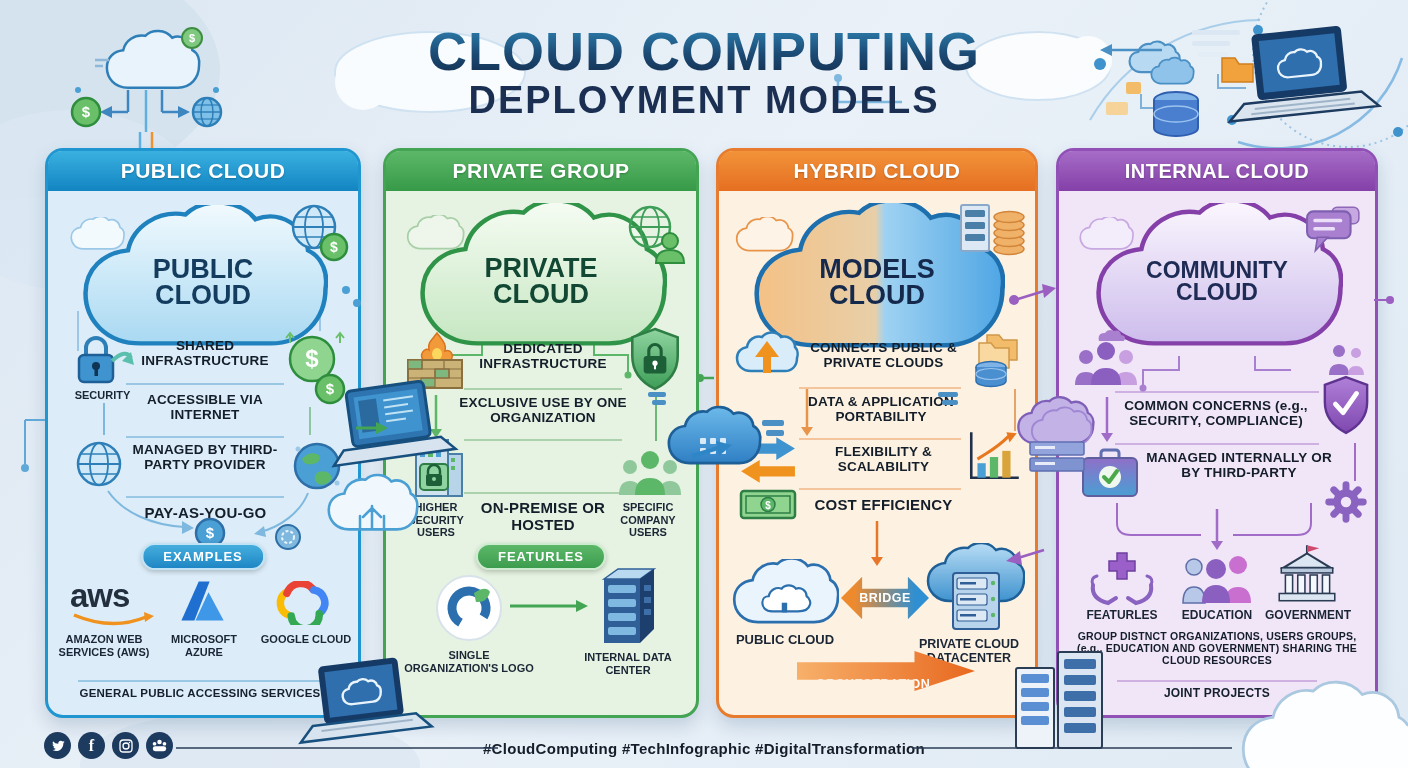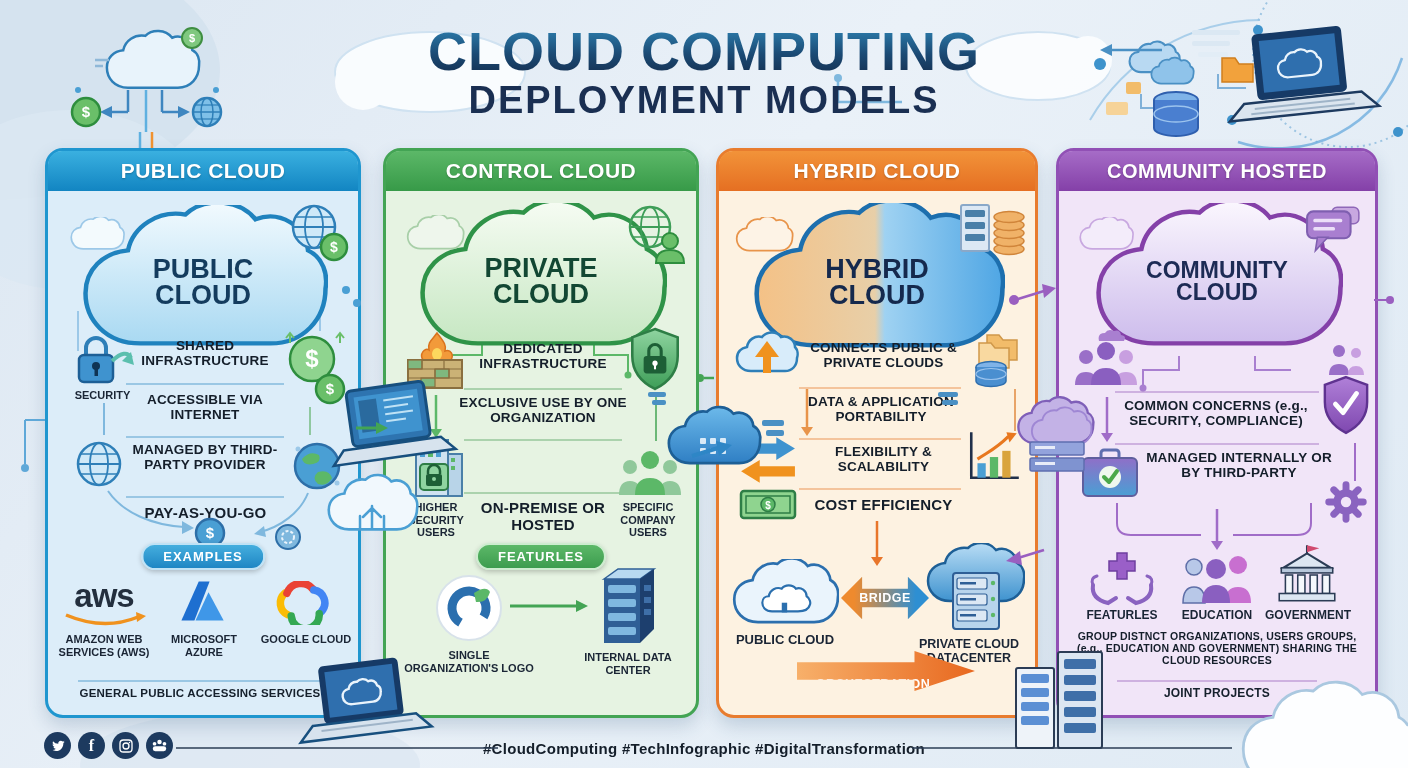--- a/index.html
+++ b/index.html
@@ -194,21 +194,21 @@
     </svg>
     <svg class="abs" style="left:146px;top:326px" width="32" height="32" viewBox="0 0 32 32">
       <circle cx="16" cy="16" r="14" fill="#4a9fd4" stroke="#2e6fa8" stroke-width="2.5"></circle>
       <text x="16" y="21" text-anchor="middle" font-size="15" font-weight="bold" fill="#fff">$</text>
     </svg>
     <svg class="abs" style="right:56px;top:332px" width="28" height="28" viewBox="0 0 28 28">
       <circle cx="14" cy="14" r="12" fill="#7fb8de" stroke="#2e6fa8" stroke-width="2"></circle>
       <circle cx="14" cy="14" r="6" fill="none" stroke="#eaf4fc" stroke-width="2" stroke-dasharray="3 2"></circle>
     </svg>
     <div class="badge b-pub" style="top:352px">EXAMPLES</div>
-    <div class="abs" style="left:14px;top:390px;width:84px;text-align:center">
+    <div class="abs" style="left:22px;top:390px;width:84px;text-align:left">
       <div class="aws-txt">aws</div>
       <svg width="84" height="18" viewBox="0 0 84 18">
         <path d="M4 4 Q42 20 76 6" stroke="#f0921e" stroke-width="3.5" fill="none"></path>
         <polygon points="74,1 84,5 75,11" fill="#f0921e"></polygon>
       </svg>
     </div>
     <svg class="abs" style="left:128px;top:384px" width="52" height="52" viewBox="0 0 48 44">
       <path d="M21 4 h10 L17 40 H5 Z" fill="#1e6fd0"></path>
       <path d="M30 14 L44 40 H18 Z" fill="#3f97e8"></path>
     </svg>
@@ -223,21 +223,21 @@
     <div class="ex-lbl" style="left:2px;top:442px;width:108px">AMAZON WEB SERVICES (AWS)</div>
     <div class="ex-lbl" style="left:110px;top:442px;width:92px">MICROSOFT AZURE</div>
     <div class="ex-lbl" style="right:6px;top:442px;width:92px">GOOGLE CLOUD</div>
     <div class="fdiv d-pub" style="left:30px;top:489px;width:244px"></div>
     <div class="bottom-txt" style="left:8px;top:496px;width:288px">GENERAL PUBLIC ACCESSING SERVICES</div>
   </div>
 </section>
 
 <section class="col c-private" style="left:383px">
   <div class="col-header">
-    <span>CONTROL CLOUD</span>
+    <span>PRIVATE GROUP</span>
   </div>
   <div class="col-body">
     <svg class="abs deco" style="left:0;top:0" width="304" height="524" viewBox="0 0 304 524">
       <line x1="50" y1="204" x2="50" y2="238" stroke="#5cb868" stroke-width="2.5"></line>
       <polygon points="44,238 56,238 50,247" fill="#5cb868"></polygon>
       <line x1="270" y1="204" x2="270" y2="250" stroke="#6cb877" stroke-width="2"></line>
       <path d="M96 152 v12 h-34 v18" fill="none" stroke="#5cb868" stroke-width="2"></path>
         <circle cx="62" cy="184" r="3.5" fill="#5cb868"></circle>
       <path d="M208 152 v12 h34 v18" fill="none" stroke="#5cb868" stroke-width="2"></path>
         <circle cx="242" cy="184" r="3.5" fill="#5cb868"></circle>
@@ -388,21 +388,21 @@
             <linearGradient id="ghyb" x1="0" y1="0" x2="1" y2="0">
           <stop offset="0" stop-color="#f4c186"></stop>
               <stop offset="0.48" stop-color="#e8cfa8"></stop>
           <stop offset="0.52" stop-color="#9fd2f2"></stop>
               <stop offset="1" stop-color="#4fa6e4"></stop>
             </linearGradient>
           </defs>
         <path d="M77 58 H25 C11 58 3 48 3 37 C3 27 10 20 20 19 C22 9 32 2 43 4 C50 -3 64 -3 71 6 C81 2 91 9 92 19 C98 22 100 29 99 35 C99 48 90 58 77 58 Z" fill="url(#ghyb)" stroke="#1d6fae" stroke-width="1.8"></path>
       </svg>
       <div class="cloudlbl lbl-hybrid">
-        <span>HYBRID</span>
+        <span>MODELS</span>
         <span>CLOUD</span>
       </div>
     </div>
     <svg class="abs deco" style="left:14px;top:26px" width="62" height="36" viewBox="0 0 100 62">
         <use href="#cloudp" fill="#fdf3e6" stroke="#e8944a" stroke-width="3"></use>
       </svg>
     <svg class="abs" style="right:6px;top:8px" width="72" height="66" viewBox="0 0 72 66">
       <rect x="4" y="6" width="28" height="46" rx="2" fill="#dce8f4" stroke="#8aa8c8" stroke-width="2"></rect>
       <g fill="#4a7fa8">
           <rect x="8" y="11" width="20" height="7" rx="1.5"></rect>
@@ -490,21 +490,21 @@
     </svg>
     <div class="side-lbl" style="left:190px;top:446px;width:120px;font-size:12.5px">PRIVATE CLOUD DATACENTER</div>
     <div class="orch-arrow" style="left:78px;top:460px;width:152px;height:40px">
       <span>ORCHESTRATION</span>
     </div>
   </div>
 </section>
 
 <section class="col c-community" style="left:1056px;width:316px">
   <div class="col-header" style="font-size:20px">
-    <span>COMMUNITY HOSTED</span>
+    <span>INTERNAL CLOUD</span>
   </div>
   <div class="col-body">
     <svg class="abs deco" style="left:0;top:0" width="310" height="524" viewBox="0 0 310 524">
       <line x1="48" y1="206" x2="48" y2="242" stroke="#a06cc8" stroke-width="2.5"></line>
       <polygon points="42,242 54,242 48,251" fill="#a06cc8"></polygon>
       <line x1="296" y1="252" x2="296" y2="290" stroke="#a06cc8" stroke-width="2"></line>
       <line x1="158" y1="318" x2="158" y2="350" stroke="#a06cc8" stroke-width="2.5"></line>
       <polygon points="152,350 164,350 158,359" fill="#a06cc8"></polygon>
       <path d="M58 312 v20 q0 12 14 12 h70" fill="none" stroke="#a06cc8" stroke-width="2"></path>
       <path d="M252 312 v20 q0 12 -14 12 h-64" fill="none" stroke="#a06cc8" stroke-width="2"></path>

